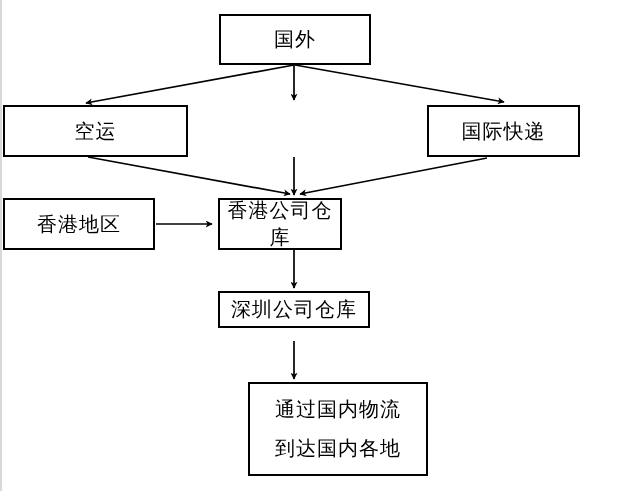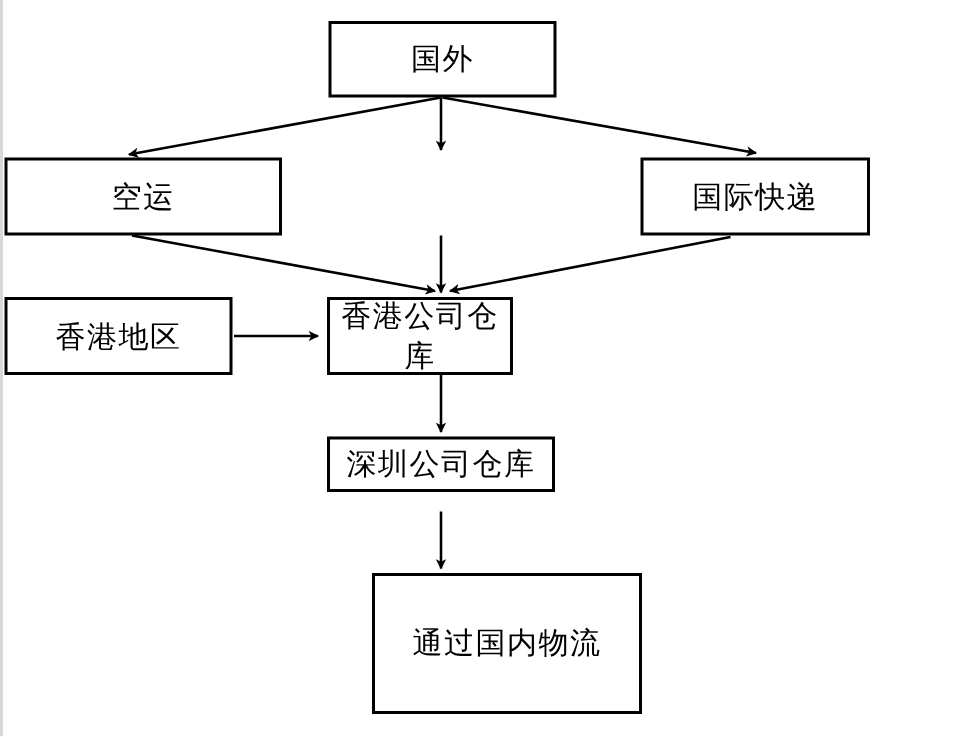--- a/index.html
+++ b/index.html
@@ -84,20 +84,21 @@
   <div class="node" id="n-xianggangcangku">
     <span>香港公司仓库</span>
   </div>
 
   <div class="node" id="n-shenzhencangku">
     <span>深圳公司仓库</span>
   </div>
 
   <div class="node two-line" id="n-guoneiwuliu">
     <span>通过国内物流</span>
+    <span>到达国内各地</span>
   </div>
 
   <svg class="connector-layer" width="641" height="491" viewBox="0 0 641 491" xmlns="http://www.w3.org/2000/svg">
     <defs>
       <marker id="arrow" viewBox="0 0 10 10" markerWidth="8" markerHeight="7" refX="9" refY="5" orient="auto" markerUnits="userSpaceOnUse">
         <path d="M0,0 L10,5 L0,10 L2.6,5 Z" fill="#000000"></path>
       </marker>
     </defs>
     <g stroke="#000000" stroke-width="1.7" fill="none">
       <line x1="294" y1="65" x2="86" y2="103" marker-end="url(#arrow)"></line>

